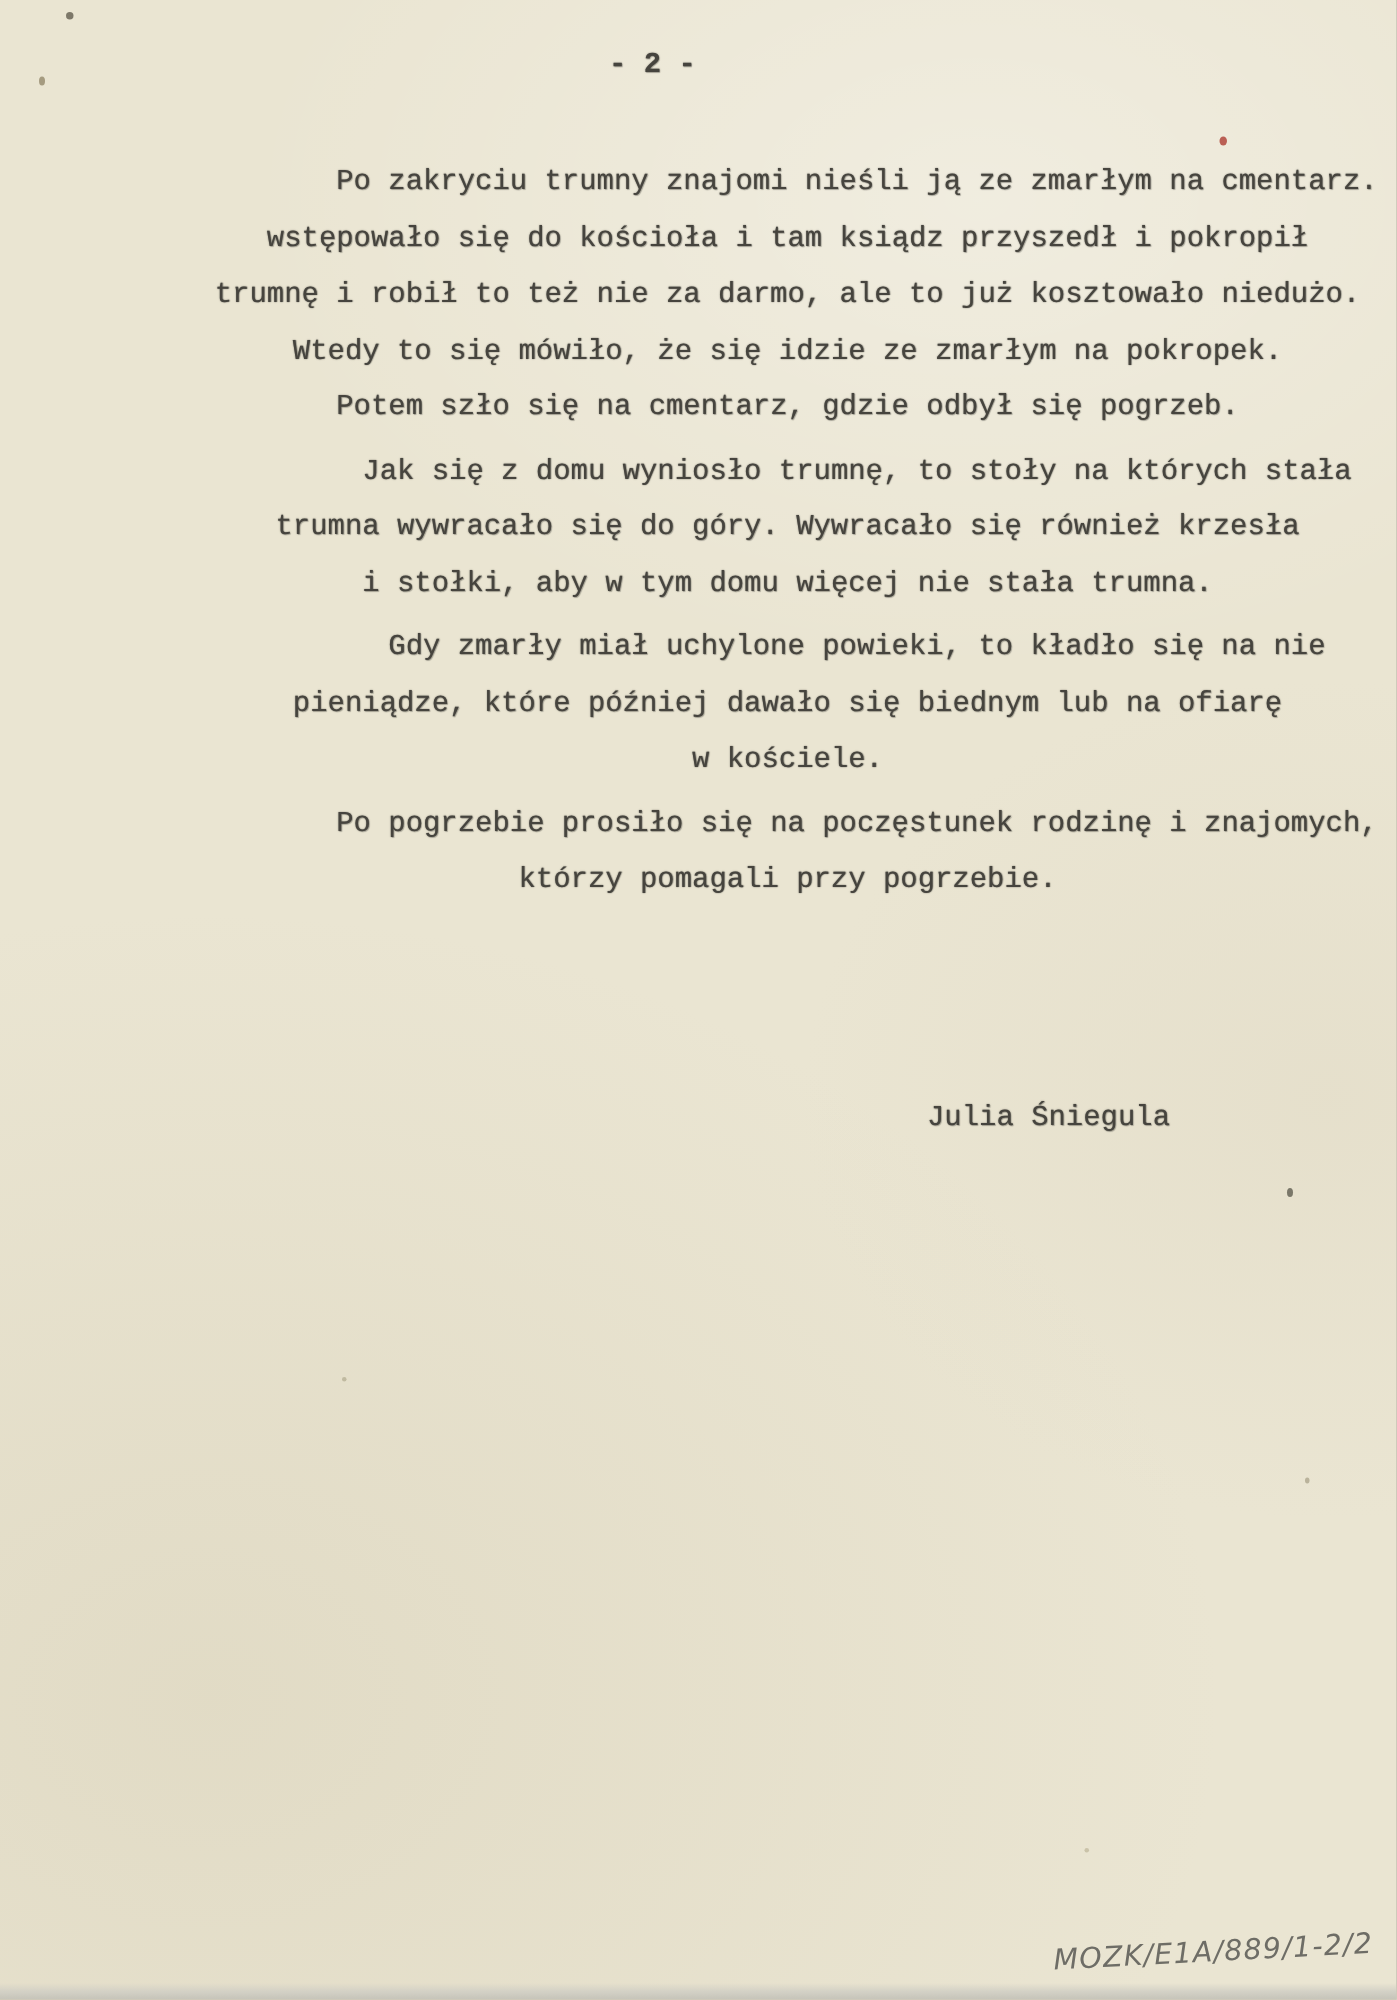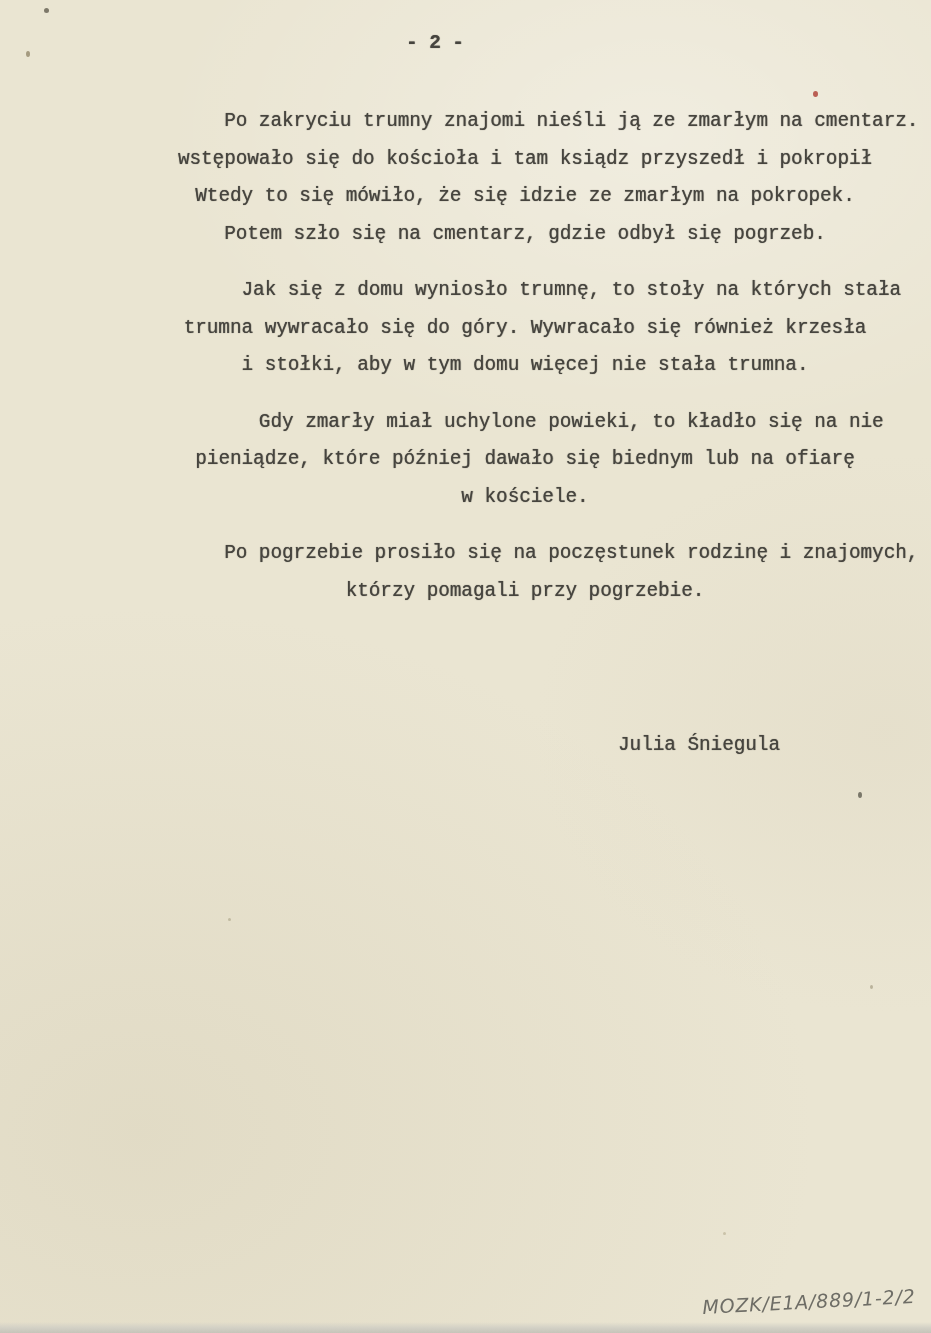--- a/index.html
+++ b/index.html
@@ -37,21 +37,21 @@
     line-height: 24px;
     font-weight: 700;
   }
 
   .text-body {
     position: absolute;
     left: 129px;
     top: 103px;
     width: 792px;
   }
-  .para:not(:first-child) { margin-top: 19px; }
+  .para:not(:first-child) { margin-top: 5px; }
   .line {
     height: 37.5px;
     line-height: 37.5px;
     text-align: center;
   }
   .line.indent { text-indent: 8ch; }
 
   .signature {
     position: absolute;
     left: 618px;
@@ -106,20 +106,21 @@
 
 <div class="page">
 
   <div class="page-number typed">- 2 -</div>
 
   <div class="text-body">
 
     <div class="para">
       <div class="line typed indent">Po zakryciu trumny znajomi nieśli ją ze zmarłym na cmentarz.</div>
       <div class="line typed">wstępowało się do kościoła i tam ksiądz przyszedł i pokropił</div>
+      <div class="line typed">trumnę i robił to też nie za darmo, ale to już kosztowało niedużo.</div>
       <div class="line typed">Wtedy to się mówiło, że się idzie ze zmarłym na pokropek.</div>
       <div class="line typed">Potem szło się na cmentarz, gdzie odbył się pogrzeb.</div>
     </div>
 
     <div class="para">
       <div class="line typed indent">Jak się z domu wyniosło trumnę, to stoły na których stała</div>
       <div class="line typed">trumna wywracało się do góry. Wywracało się również krzesła</div>
       <div class="line typed">i stołki, aby w tym domu więcej nie stała trumna.</div>
     </div>
 

